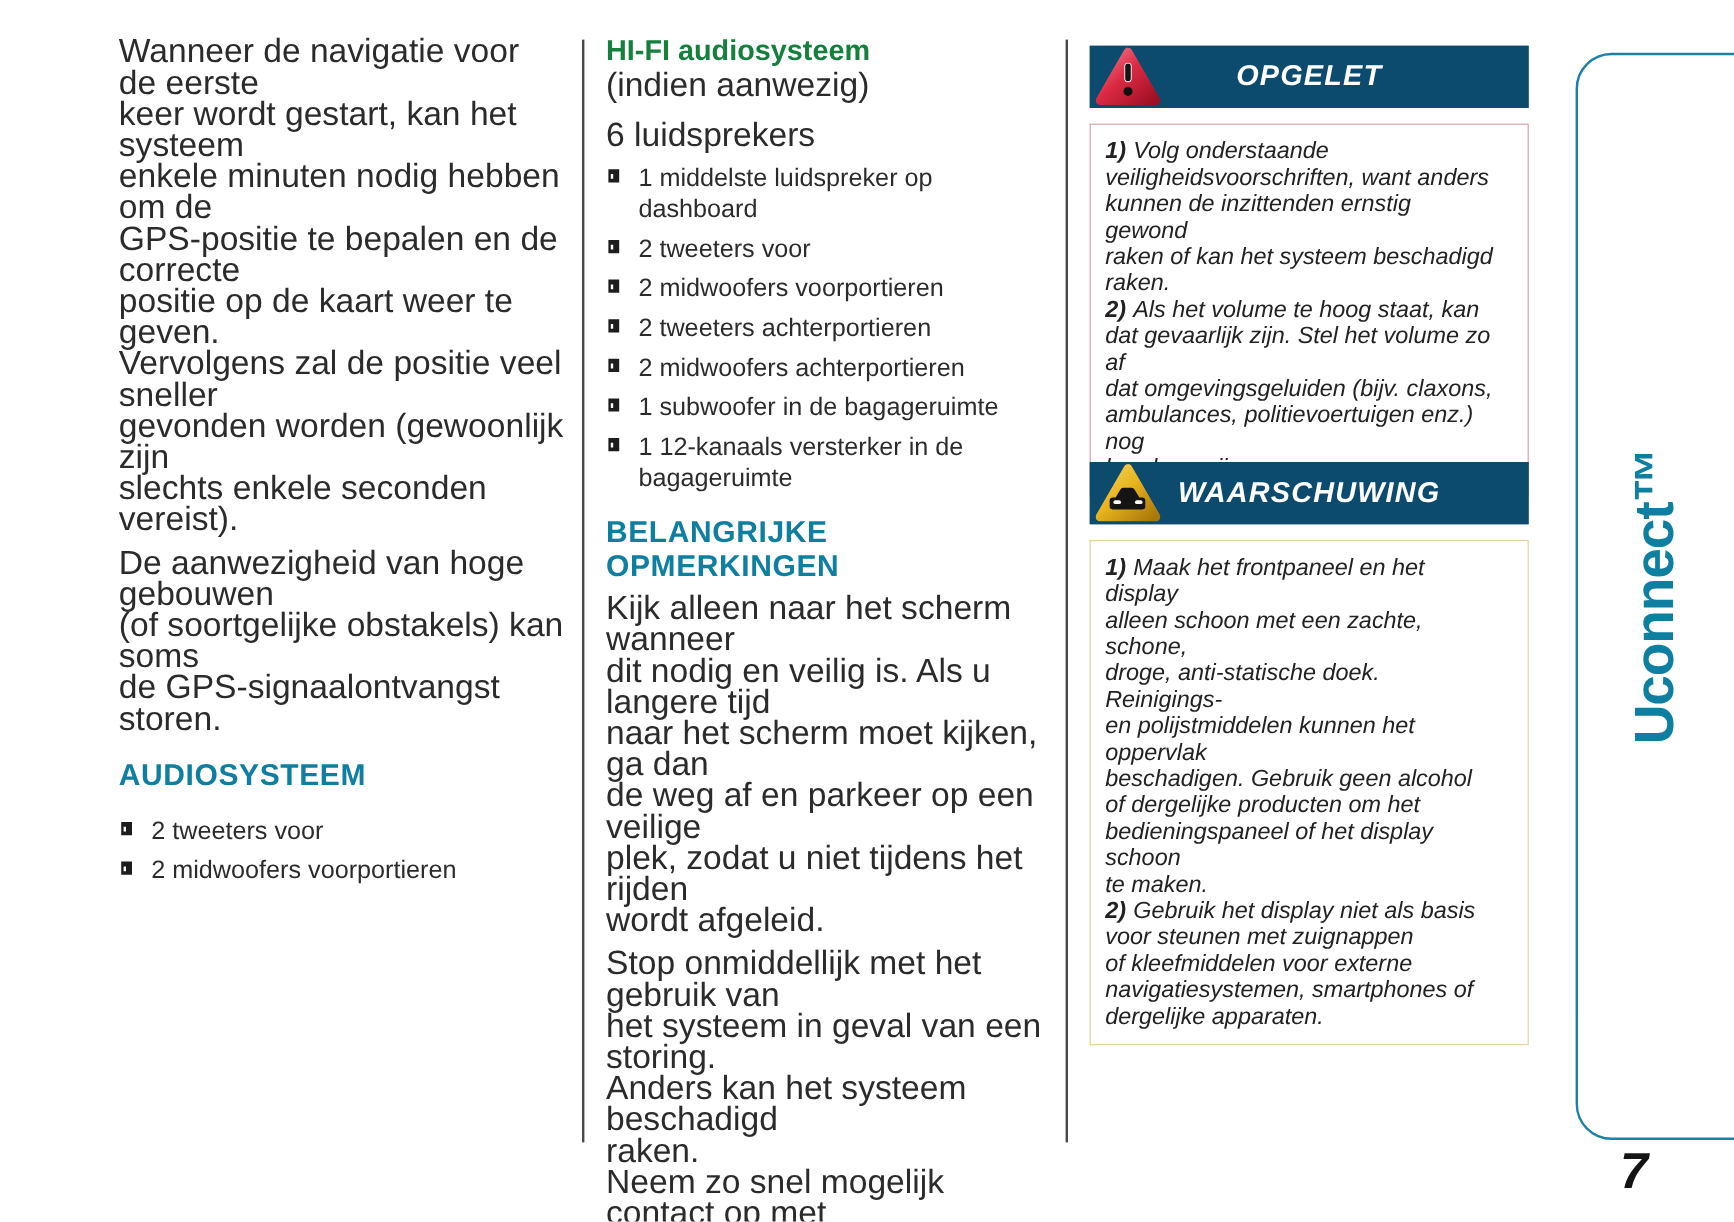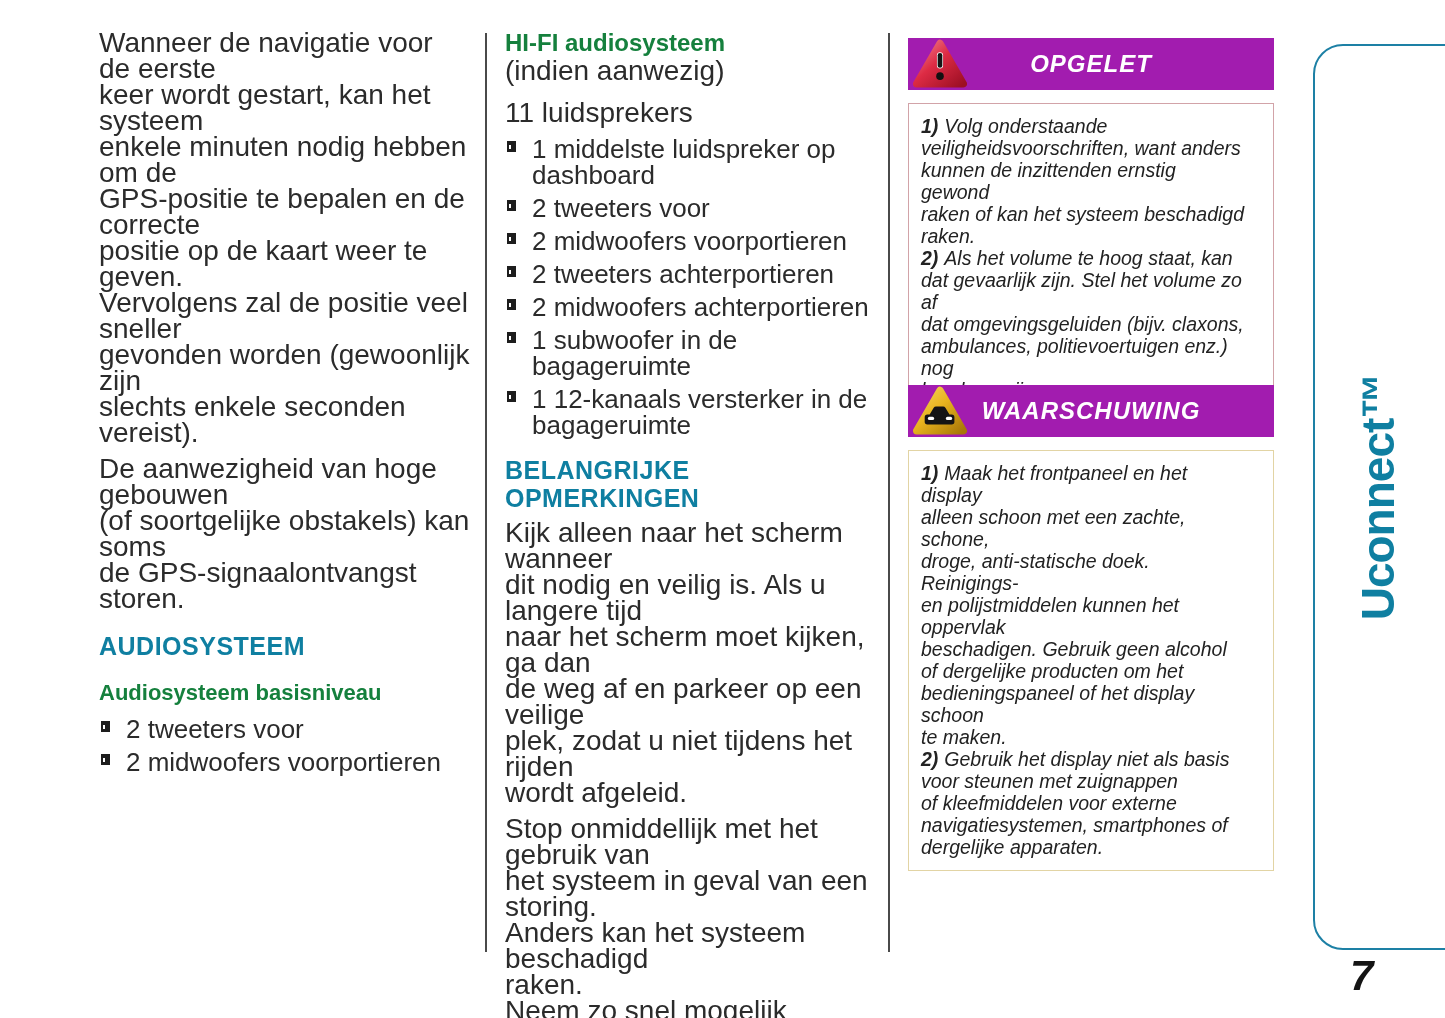--- a/index.html
+++ b/index.html
@@ -24,28 +24,28 @@
     letter-spacing:0.5px; white-space:pre-line; margin-bottom:20px; }
   .h-sub { color:#15803d; font-weight:bold; font-size:22px; line-height:26px; margin-bottom:10px; }
 
   .mt-sect { margin-top:20px; }
 
   
   ul.speaker-list { list-style:none; }
   ul.speaker-list li { display:flex; align-items:flex-start; margin-bottom:7px; }
   .sq { flex:0 0 auto; width:9px; height:11px; margin:5px 16px 0 2px;
     border-style:solid; border-color:#1d1d1d; border-width:4px 5px 3px 2px; background:#fff; }
-  li .li-text { font-size:26px; line-height:26px; white-space:pre-line; }
+  li .li-text { font-size:21px; line-height:26px; white-space:pre-line; }
 
   
   .wbox { position:absolute; left:908px; width:366px; }
   .wbox-attention { top:38px; }
   .wbox-caution  { top:385px; }
 
-  .w-header { position:relative; height:52px; background:#a21caf;
+  .w-header { position:relative; height:52px; background:#0c4a6e;
     display:flex; align-items:center; justify-content:center; }
   .w-title { color:#ffffff; font-weight:bold; font-style:italic; font-size:24px; letter-spacing:1px; }
   .w-icon { position:absolute; left:5px; top:50%; transform:translateY(-50%); width:54px; height:52px; }
 
   .w-body { margin-top:13px; padding:11px 24px 12px 12px; border:1px solid; background:#fff; }
   .wbox-attention .w-body { border-color:#d2a3a8; min-height:244px; }
   .wbox-caution  .w-body { border-color:#e2d4a4; min-height:311px; }
   .w-item { font-style:italic; font-size:19.5px; line-height:22px; color:#222; }
   .w-item b { margin-right:6px; }
   .w-item .w-text { white-space:pre-line; }
@@ -71,41 +71,40 @@
 GPS-positie te bepalen en de correcte
 positie op de kaart weer te geven.
 Vervolgens zal de positie veel sneller
 gevonden worden (gewoonlijk zijn
 slechts enkele seconden vereist).</p>
     <p class="body-text">De aanwezigheid van hoge gebouwen
 (of soortgelijke obstakels) kan soms
 de GPS-signaalontvangst storen.</p>
 
     <h2 class="h-section mt-sect">AUDIOSYSTEEM</h2>
-    <h3 class="h-sub">Audiosysteem basisniveau</h3>
 
     <ul class="speaker-list">
       <li>
         <span class="sq"></span>
         <span class="li-text">2 tweeters voor</span>
       </li>
       <li>
         <span class="sq"></span>
         <span class="li-text">2 midwoofers voorportieren</span>
       </li>
     </ul>
   </div>
 
   <div class="vsep vsep1"></div>
 
   <div class="col col2">
     <h3 class="h-sub" style="font-size:24px; margin-bottom:2px;">HI-FI audiosysteem</h3>
     <p class="body-text">(indien aanwezig)</p>
 
-    <p class="body-text" style="margin:16px 0 10px 0;">11 luidsprekers</p>
+    <p class="body-text" style="margin:16px 0 10px 0;">6 luidsprekers</p>
 
     <ul class="speaker-list">
       <li>
         <span class="sq"></span>
         <span class="li-text">1 middelste luidspreker op
 dashboard</span>
       </li>
       <li>
         <span class="sq"></span>
         <span class="li-text">2 tweeters voor</span>

